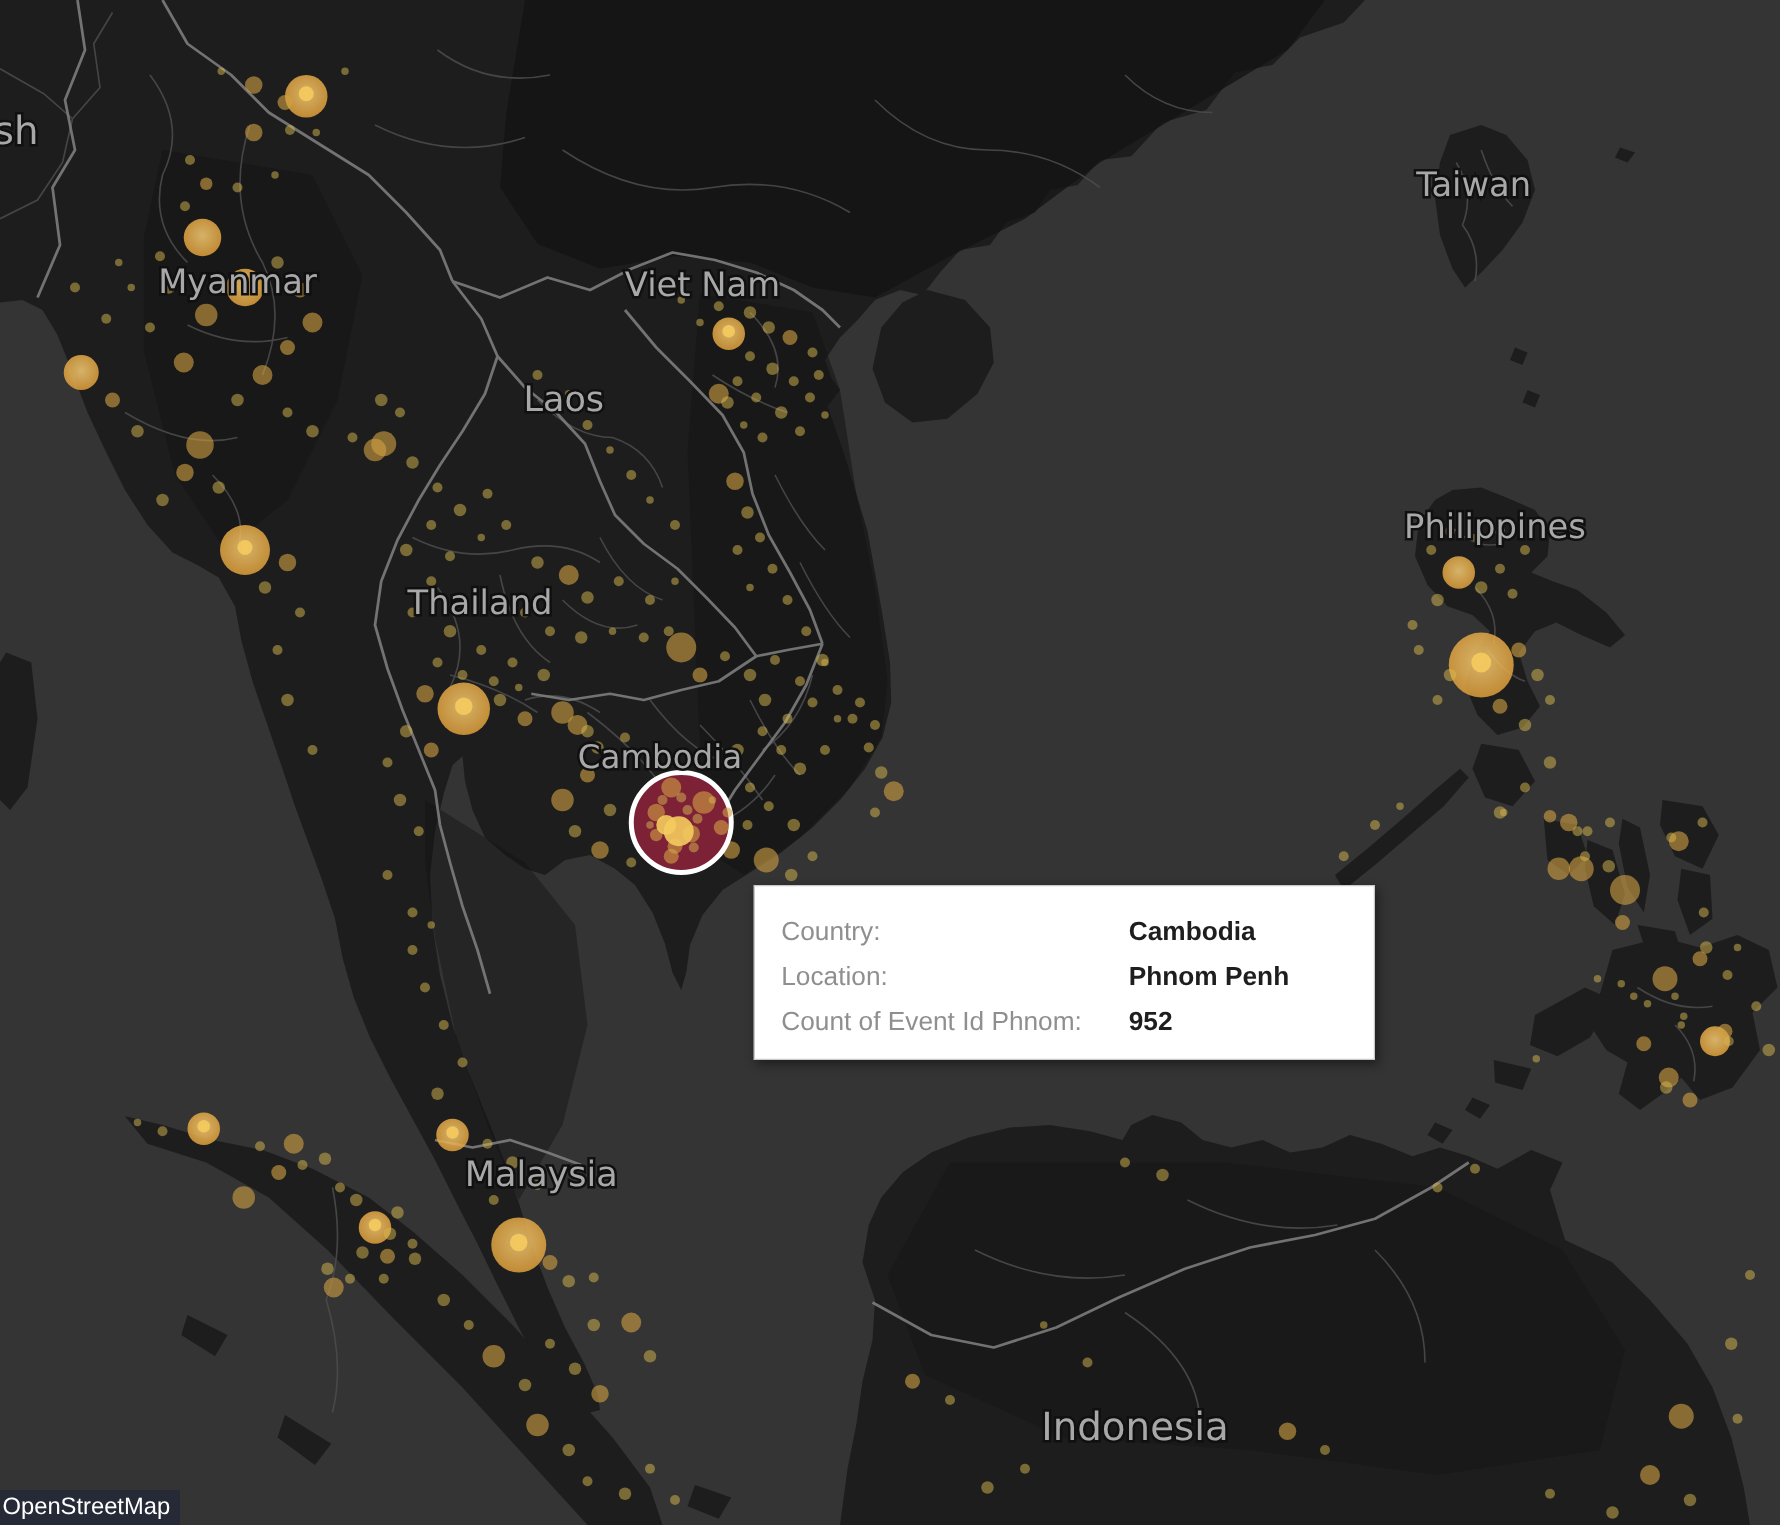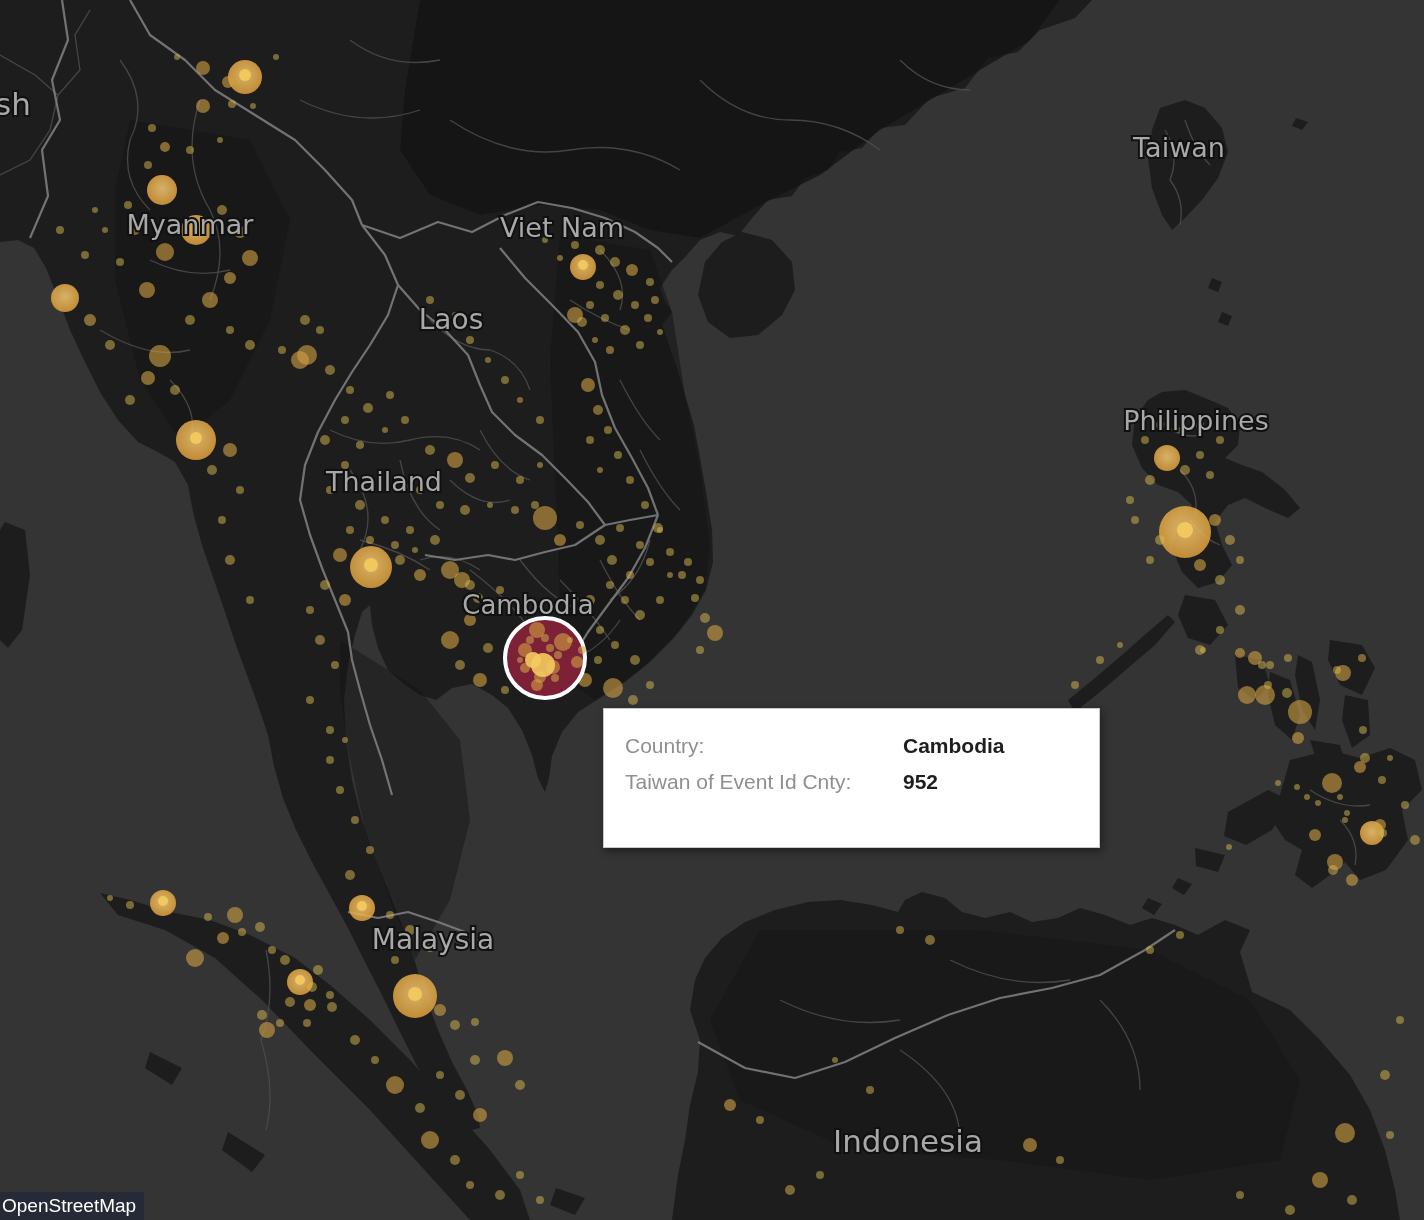--- a/index.html
+++ b/index.html
@@ -460,18 +460,21 @@
         <text x="433" y="949" text-anchor="middle" class="country-label" font-size="28" fill="#a8a8a8">Malaysia</text>
         <text x="908" y="1152" text-anchor="middle" class="country-label" font-size="31" fill="#a8a8a8">Indonesia</text>
       </g>
   </svg>
 
   <div class="tooltip" style="left:603px;top:708px;width:497px;height:140px;">
     <div class="tt-row">
       <span class="tt-label">Country:</span><span class="tt-value">Cambodia</span>
     </div>
     <div class="tt-row">
-      <span class="tt-label">Taiwan of Event Id Cnty:</span><span class="tt-value">952</span>
+      <span class="tt-label">Location:</span><span class="tt-value">Phnom Penh</span>
+    </div>
+    <div class="tt-row">
+      <span class="tt-label">Count of Event Id Phnom:</span><span class="tt-value">952</span>
     </div>
   </div>
 
   <div class="attribution">OpenStreetMap</div>
 </div>
 
 </body></html>

